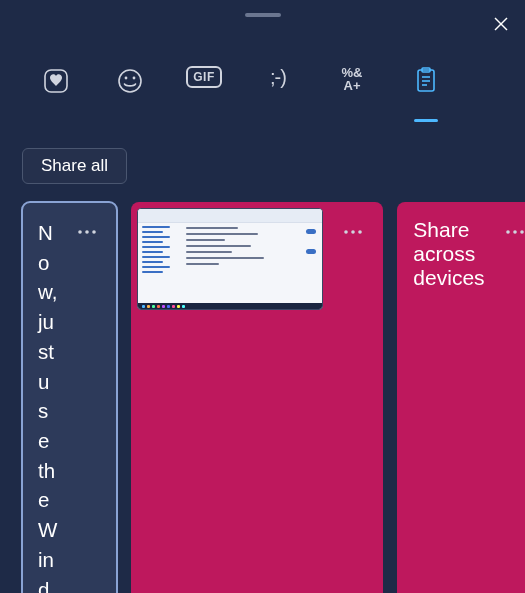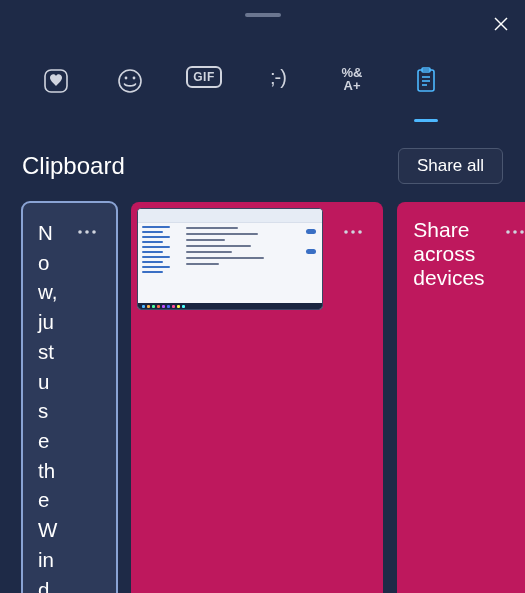--- a/index.html
+++ b/index.html
@@ -265,21 +265,20 @@
       <rect x="10" y="2" width="8" height="4" rx="1"></rect>
       <line x1="10" y1="11" x2="18" y2="11"></line>
       <line x1="10" y1="15" x2="18" y2="15"></line>
       <line x1="10" y1="19" x2="15" y2="19"></line>
     </svg>
     <div class="tab-underline"></div>
   </div>
 </div>
 
 <div class="header">
-  <div class="title">Clipboard</div>
   <button class="clear-btn">Share all</button>
 </div>
 
 <div class="items">
 
   <div class="card selected">
     <div class="card-text">Now, just use the Windows Key + V shortcut at any time to open Clipboard history, then click any recently copied item to paste</div>
     <div class="card-actions">
       <div class="icon-btn">
         <svg width="18" height="4" viewBox="0 0 18 4" fill="currentColor">

